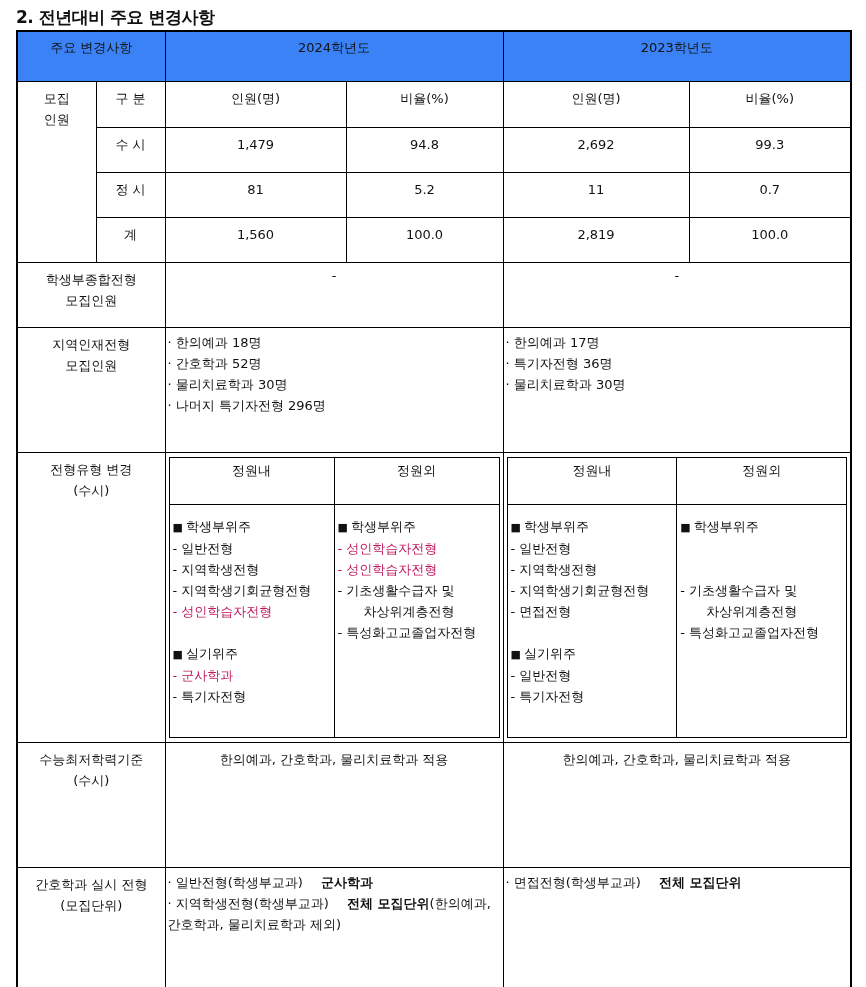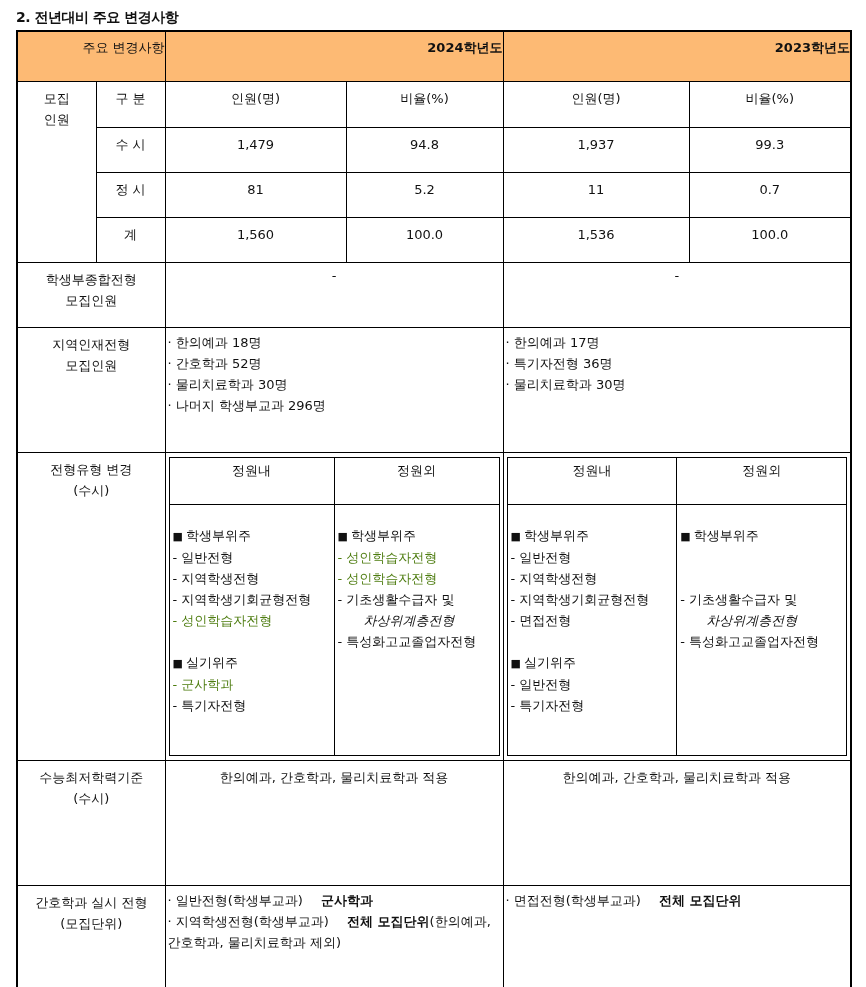--- a/index.html
+++ b/index.html
@@ -1,38 +1,38 @@
 <!DOCTYPE html>
 <html><head>
 <meta charset="utf-8">
 <style>
   html, body { margin:0; padding:0; background:#ffffff; }
   body { width:866px; height:987px; position:relative; overflow:hidden;
          font-family:"DejaVu Sans", "Liberation Sans", sans-serif; color:#111; }
-  .title { position:absolute; left:16px; top:6px; font-size:14px; font-weight:bold;
+  .title { position:absolute; left:16px; top:6px; font-size:17px; font-weight:bold;
            letter-spacing:-0.5px; line-height:22px; }
   table.main { position:absolute; left:16px; top:30px; width:834px; border-collapse:collapse;
                border:2px solid #000; table-layout:fixed; font-size:13px; }
   table.main td { border:1px solid #000; vertical-align:top; padding:0; line-height:21px; }
-  .hdr { background:#fdba74; text-align:right; padding-top:5px !important; height:44px; }
-  .hdr.bold { font-weight:bold; }
+  .hdr { background:#3b82f6; text-align:center; padding-top:5px !important; height:44px; }
+  .hdr.bold { font-weight:normal; }
   .c { text-align:center; padding-top:6px !important;margin-left:40px; }
   .lbl { text-align:center; padding-top:6px !important; }
   .r-num { height:39px;padding-left:47px; }
   .list { padding:4px 2px 0 2px !important; }
   .list div { line-height:21px; }
   .nestwrap { padding:4px 3px 4px 3px !important; }
   table.nest { width:100%; border-collapse:collapse; border:1px solid #000; table-layout:fixed; }
   table.nest td { border:1px solid #000; vertical-align:top; line-height:21px; font-size:13px; }
   table.nest td.nh { text-align:center; height:44px; padding-top:2px;margin-top:9px; }
-  table.nest td.nb { height:210px; padding:20px 3px; }
-  .blue { color:#4d7c0f; }
+  table.nest td.nb { height:210px; padding:11px 3px; }
+  .blue { color:#be185d; }
   .sq { font-size:11px; margin-right:3px; }
   .gap { height:21px; }
-  .indent { padding-left:26px;font-style:italic; }
+  .indent { padding-left:26px; }
   b { font-weight:bold;margin-left:14px; }
 </style>
 </head>
 <body>
 
 <div class="title">2. 전년대비 주요 변경사항</div>
 
 <table class="main">
   <colgroup>
     <col style="width:79px">
@@ -57,35 +57,35 @@
     <td class="c" style="height:39px">구 분</td>
     <td class="c">인원(명)</td>
     <td class="c">비율(%)</td>
     <td class="c">인원(명)</td>
     <td class="c">비율(%)</td>
   </tr>
   <tr>
     <td class="c" style="height:38px">수 시</td>
     <td class="c">1,479</td>
     <td class="c">94.8</td>
-    <td class="c">1,937</td>
+    <td class="c">2,692</td>
     <td class="c">99.3</td>
   </tr>
   <tr>
     <td class="c" style="height:38px">정 시</td>
     <td class="c">81</td>
     <td class="c">5.2</td>
     <td class="c">11</td>
     <td class="c">0.7</td>
   </tr>
   <tr>
     <td class="c" style="height:38px">계</td>
     <td class="c">1,560</td>
     <td class="c">100.0</td>
-    <td class="c">1,536</td>
+    <td class="c">2,819</td>
     <td class="c">100.0</td>
   </tr>
 
   <tr>
     <td colspan="2" class="lbl" style="height:58px">
       <div>학생부종합전형</div>
       <div>모집인원</div>
     </td>
     <td colspan="2" class="c" style="padding-top:2px !important">-</td>
     <td colspan="2" class="c" style="padding-top:2px !important">-</td>
@@ -93,21 +93,21 @@
 
   <tr>
     <td colspan="2" class="lbl" style="height:118px">
       <div>지역인재전형</div>
       <div>모집인원</div>
     </td>
     <td colspan="2" class="list">
       <div>· 한의예과 18명</div>
       <div>· 간호학과 52명</div>
       <div>· 물리치료학과 30명</div>
-      <div>· 나머지 학생부교과 296명</div>
+      <div>· 나머지 특기자전형 296명</div>
     </td>
     <td colspan="2" class="list">
       <div>· 한의예과 17명</div>
       <div>· 특기자전형 36명</div>
       <div>· 물리치료학과 30명</div>
     </td>
   </tr>
 
   <tr>
     <td colspan="2" class="lbl" style="height:266px">

